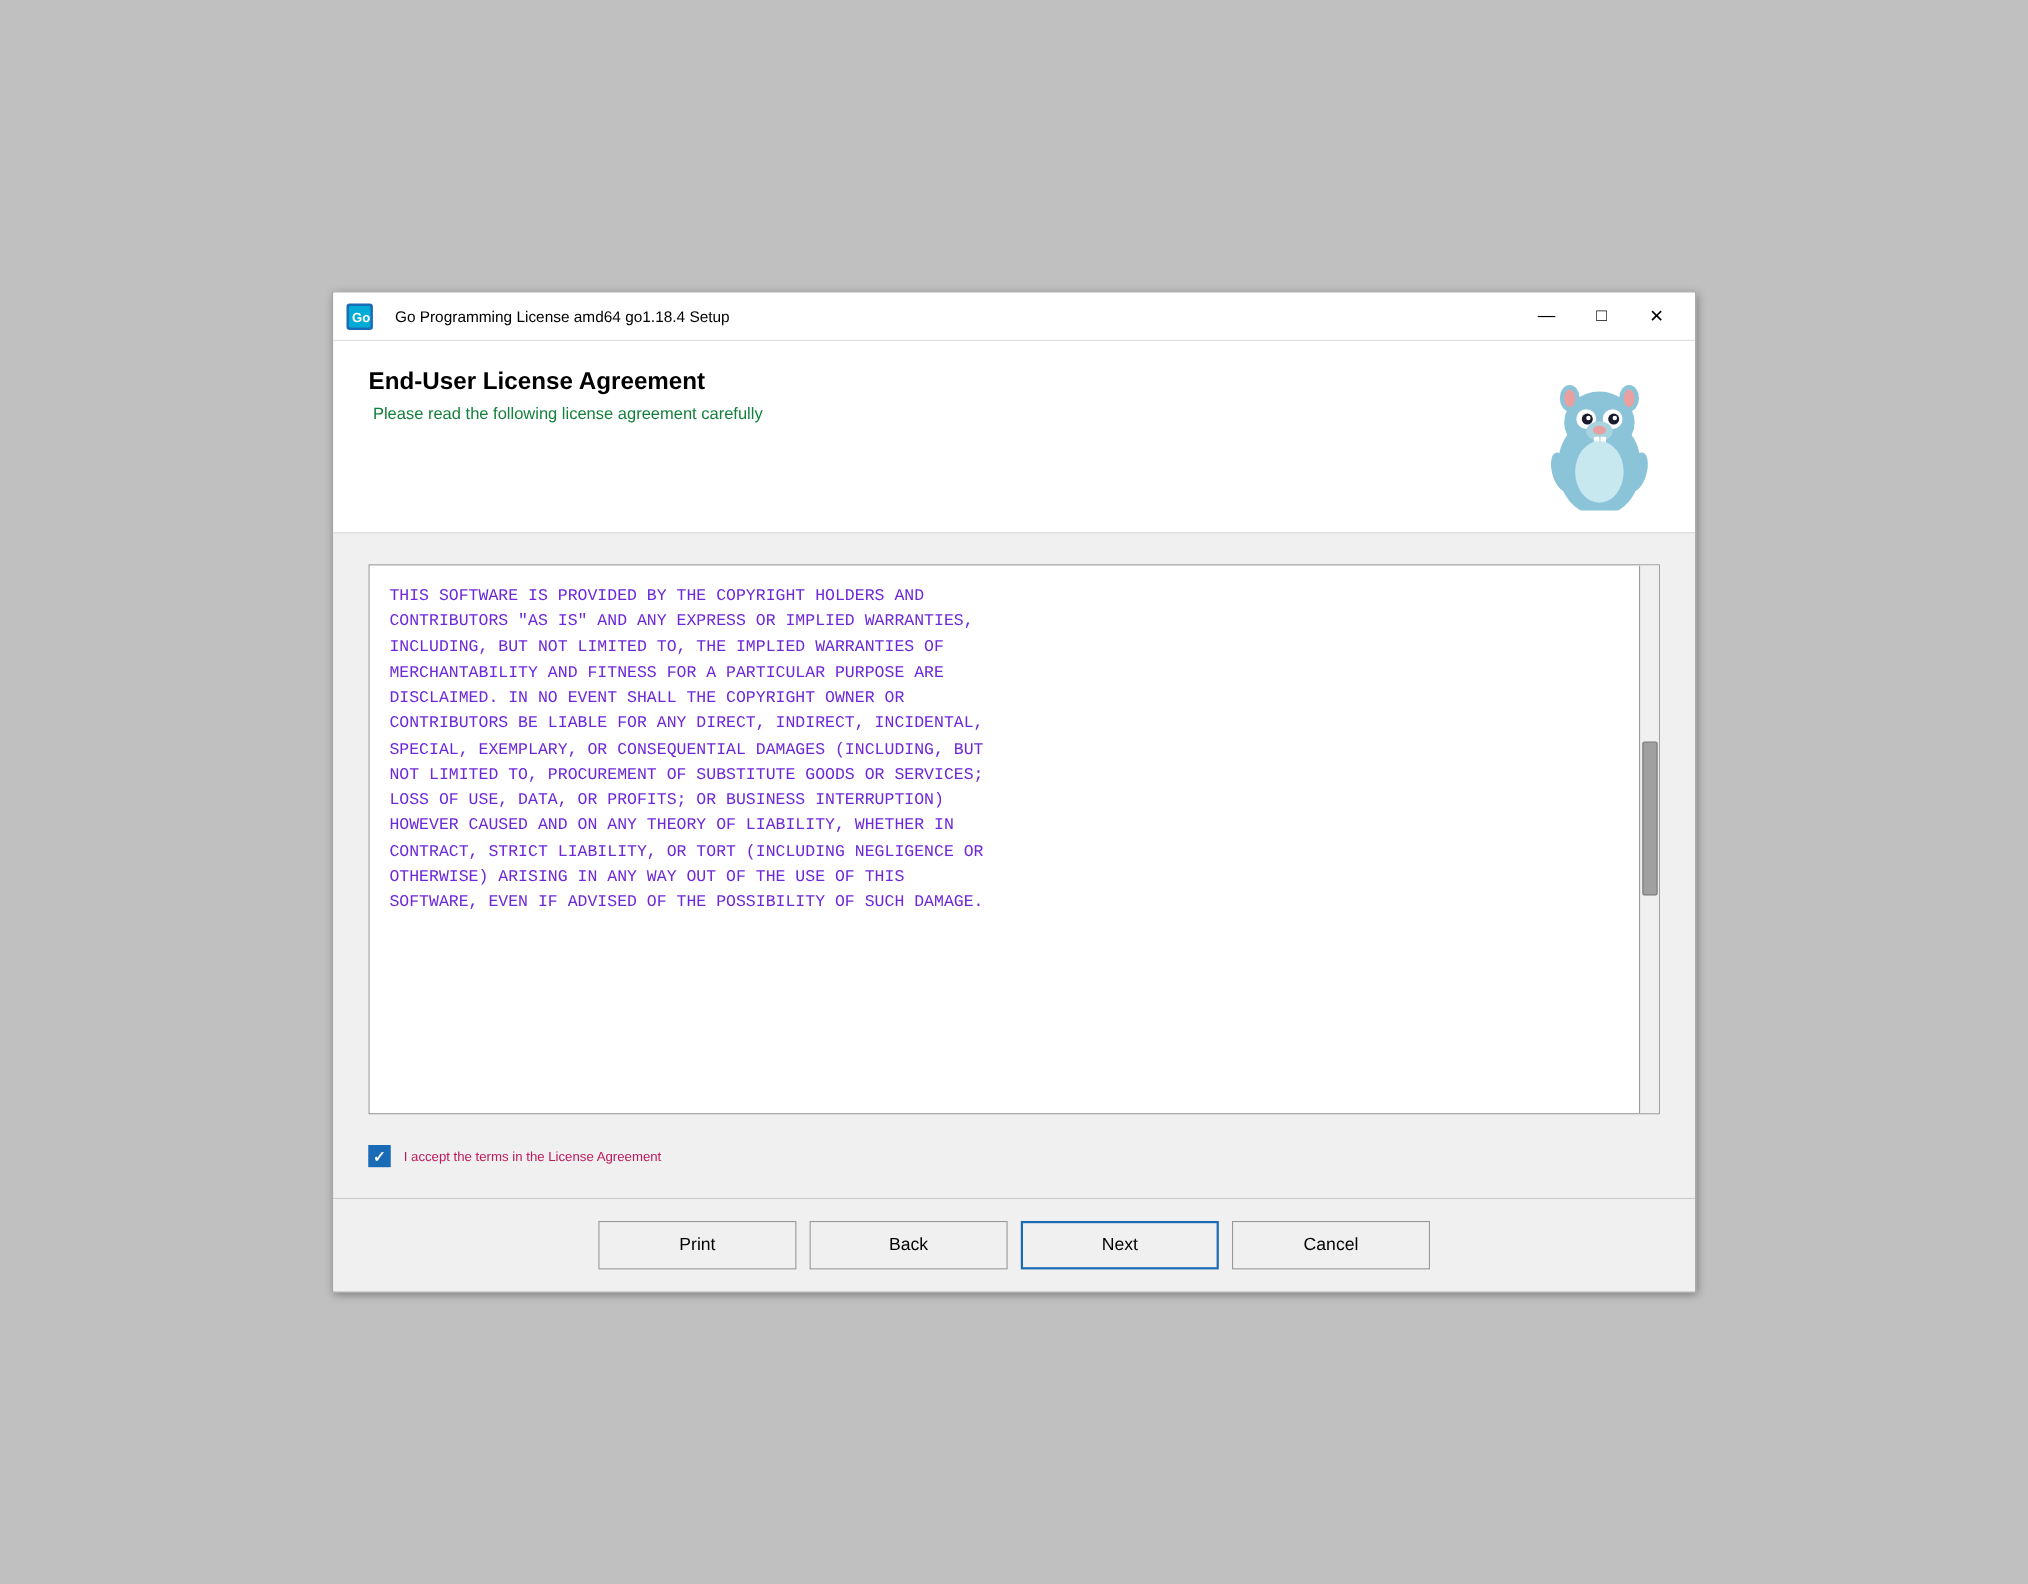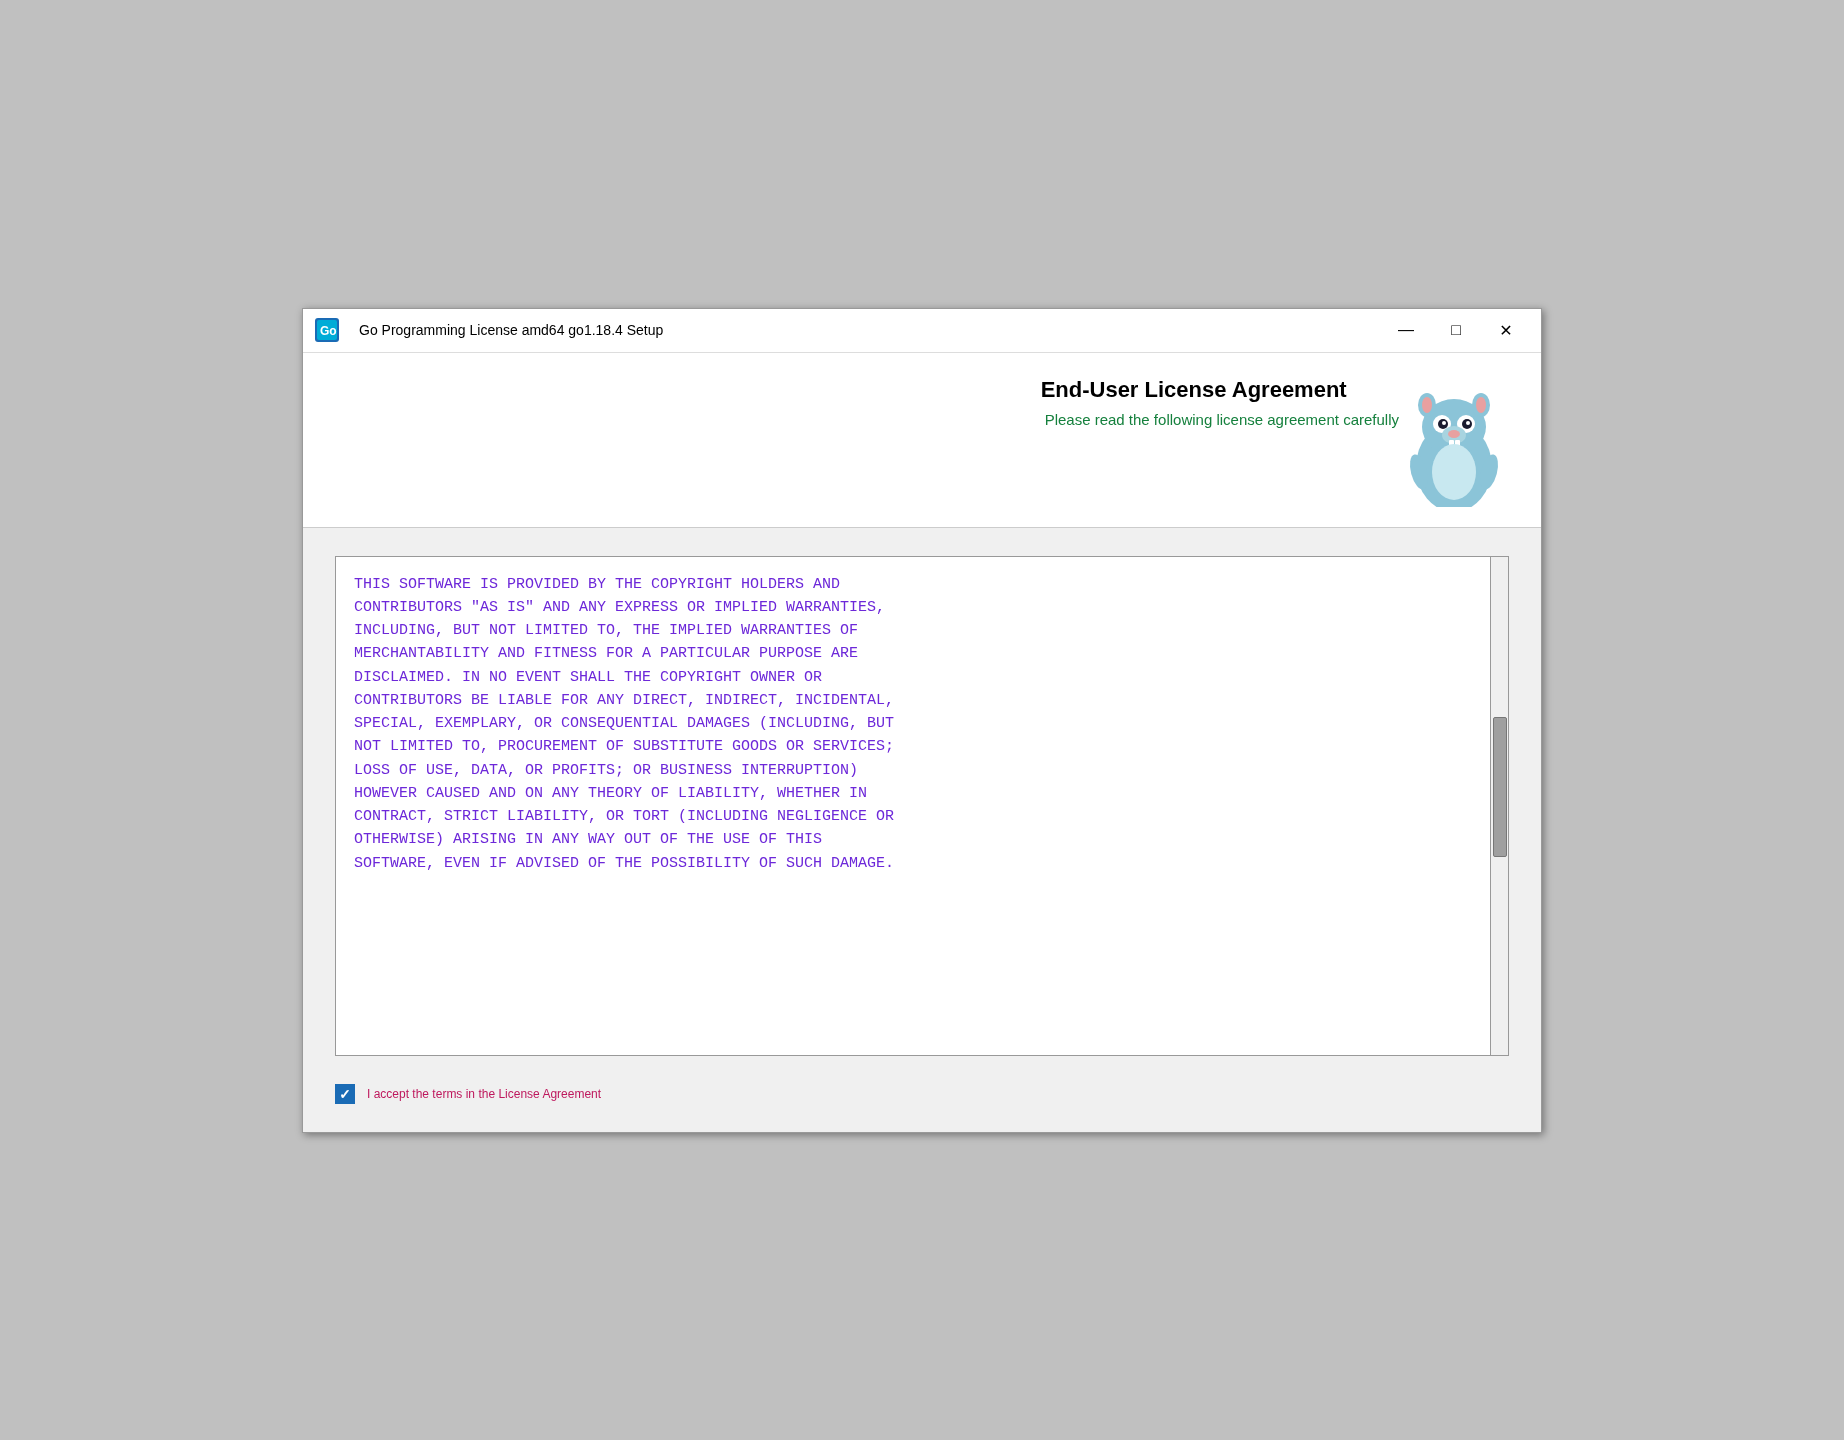--- a/index.html
+++ b/index.html
@@ -75,21 +75,21 @@
       align-items: center;
       justify-content: center;
       color: #000;
     }
 
     .header-section {
       background: #ffffff;
       padding: 24px 32px 20px 32px;
       display: flex;
       align-items: flex-start;
-      justify-content: flex-end;
+      justify-content: space-between;
       border-bottom: 1px solid #ccc;
     }
 
     .header-text {
       display: flex;
       flex-direction: column;
       gap: 8px;
     }
 
     .header-title {
@@ -308,14 +308,20 @@
 
     <div class="checkbox-row">
       <div class="checkbox">
         <span class="checkbox-check">✓</span>
       </div>
       <span class="checkbox-label">I accept the terms in the License Agreement</span>
     </div>
 
   </div>
 
+  <div class="footer-section">
+    <button class="footer-btn">Print</button>
+    <button class="footer-btn">Back</button>
+    <button class="footer-btn primary">Next</button>
+    <button class="footer-btn">Cancel</button>
+  </div>
 
 </div>
 
 </body></html>

